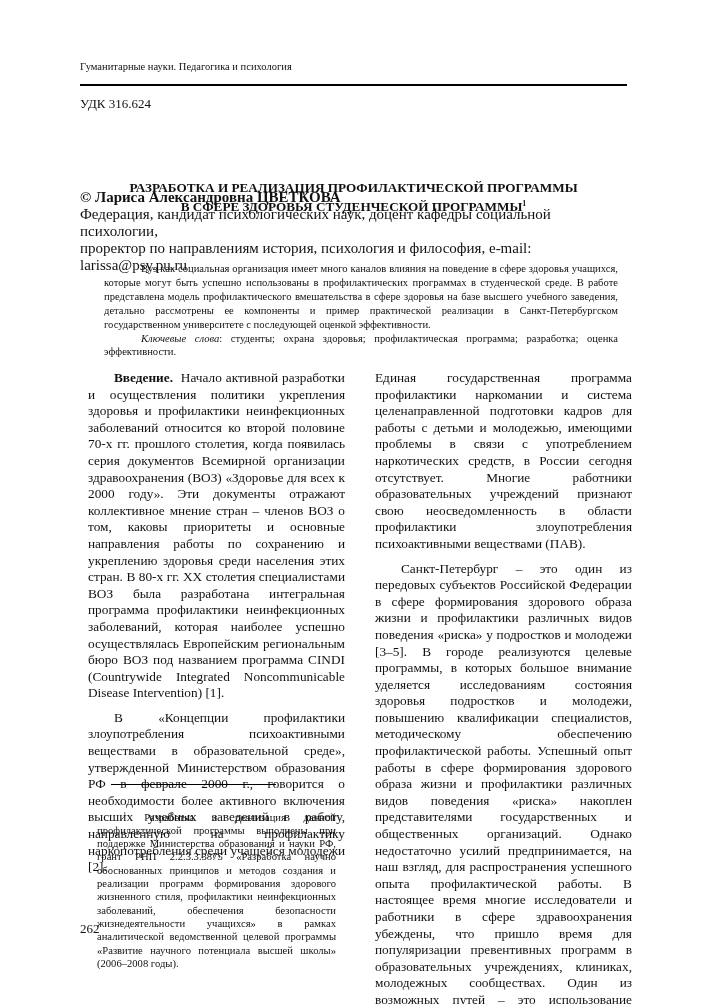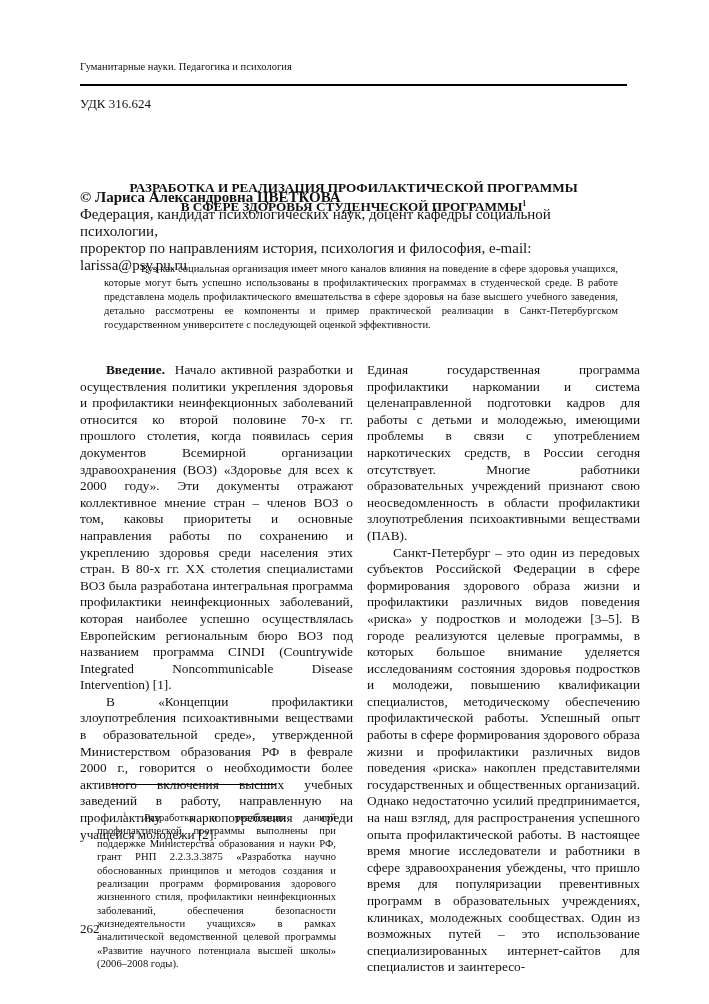--- a/index.html
+++ b/index.html
@@ -13,21 +13,21 @@
   .title sup { font-size: 8px; }
   .author-block { position: absolute; left: 80px; top: 189px; width: 547px; text-align: left;
                   font-size: 15px; line-height: 17px; }
   .author-name { font-weight: bold; }
   .abstract { position: absolute; left: 104px; top: 262px; width: 514px; font-size: 10.6px;
               line-height: 13.9px; text-align: justify; }
   .abstract p { margin: 0; text-indent: 37px; }
   .abstract .kw-label { font-style: italic; }
   .col { position: absolute; top: 362px; width: 273px; font-size: 13.3px; line-height: 16.6px;
          text-align: justify; }
-  .col p { margin: 0; text-indent: 26px; }
+  .col p { margin: 8px; text-indent: 26px; }
   .col.left { left: 80px; }
   .col.right { left: 367px; top: 362px; }
   .col.right p.cont { text-indent: 0; }
   .lead { font-weight: bold; }
   .fn-rule { position: absolute; left: 111px; top: 784px; width: 165px; border-top: 1px solid #000; }
   .footnote { position: absolute; left: 80px; top: 791px; width: 273px; font-size: 10.6px;
               line-height: 13.3px; text-align: justify; }
   .footnote p { margin: 17px; text-indent: 26px; }
   .footnote sup { font-size: 7px; }
   .page-num { position: absolute; left: 80px; top: 921px; font-size: 13px; }
@@ -45,20 +45,21 @@
 </div>
 
 <div class="author-block">
   <div class="author-name">© Лариса Александровна ЦВЕТКОВА</div>
   <div>Федерация, кандидат психологических наук, доцент кафедры социальной психологии,</div>
   <div>проректор по направлениям история, психология и философия, e-mail: larissa@psy.pu.ru</div>
 </div>
 
 <div class="abstract">
   <p>Вуз как социальная организация имеет много каналов влияния на поведение в сфере здоровья учащихся, которые могут быть успешно использованы в профилактических программах в студенческой среде. В работе представлена модель профилактического вмешательства в сфере здоровья на базе высшего учебного заведения, детально рассмотрены ее компоненты и пример практической реализации в Санкт-Петербургском государственном университете с последующей оценкой эффективности.</p>
+  <p><span class="kw-label">Ключевые слова</span><span>: студенты; охрана здоровья; профилактическая программа; разработка; оценка эффективности.</span></p>
 </div>
 
 <div class="col left">
   <p><span class="lead">Введение.</span>&nbsp; <span>Начало активной разработки и осуществления политики укрепления здоровья и профилактики неинфекционных заболеваний относится ко второй половине 70-х гг. прошлого столетия, когда появилась серия документов Всемирной организации здравоохранения (ВОЗ) «Здоровье для всех к 2000 году». Эти документы отражают коллективное мнение стран – членов ВОЗ о том, каковы приоритеты и основные направления работы по сохранению и укреплению здоровья среди населения этих стран. В 80-х гг. XX столетия специалистами ВОЗ была разработана интегральная программа профилактики неинфекционных заболеваний, которая наиболее успешно осуществлялась Европейским региональным бюро ВОЗ под названием программа CINDI (Countrywide Integrated Noncommunicable Disease Intervention) [1].</span></p>
   <p>В «Концепции профилактики злоупотребления психоактивными веществами в образовательной среде», утвержденной Министерством образования РФ в феврале 2000 г., говорится о необходимости более активного включения высших учебных заведений в работу, направленную на профилактику наркопотребления среди учащейся молодежи [2].</p>
 </div>
 
 <div class="col right">
   <p class="cont">Единая государственная программа профилактики наркомании и система целенаправленной подготовки кадров для работы с детьми и молодежью, имеющими проблемы в связи с употреблением наркотических средств, в России сегодня отсутствует. Многие работники образовательных учреждений признают свою неосведомленность в области профилактики злоупотребления психоактивными веществами (ПАВ).</p>
   <p>Санкт-Петербург – это один из передовых субъектов Российской Федерации в сфере формирования здорового образа жизни и профилактики различных видов поведения «риска» у подростков и молодежи [3–5]. В городе реализуются целевые программы, в которых большое внимание уделяется исследованиям состояния здоровья подростков и молодежи, повышению квалификации специалистов, методическому обеспечению профилактической работы. Успешный опыт работы в сфере формирования здорового образа жизни и профилактики различных видов поведения «риска» накоплен представителями государственных и общественных организаций. Однако недостаточно усилий предпринимается, на наш взгляд, для распространения успешного опыта профилактической работы. В настоящее время многие исследователи и работники в сфере здравоохранения убеждены, что пришло время для популяризации превентивных программ в образовательных учреждениях, клиниках, молодежных сообществах. Один из возможных путей – это использование специализированных интернет-сайтов для специалистов и заинтересо-</p>

